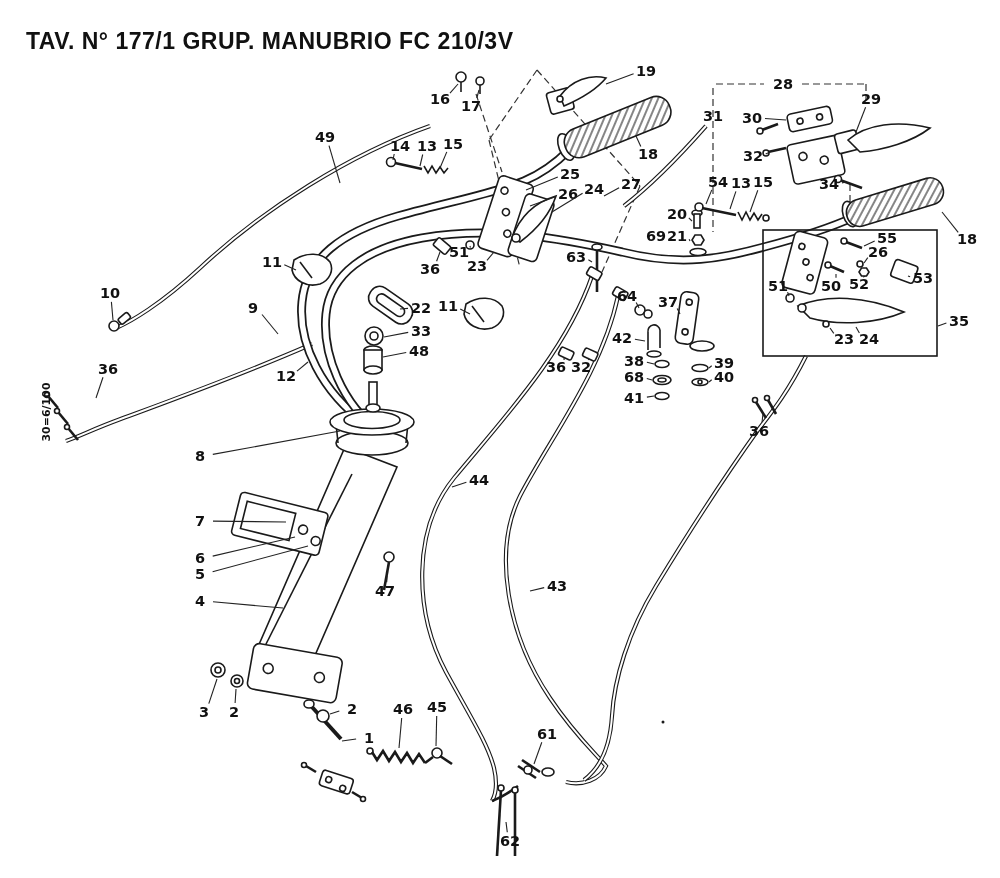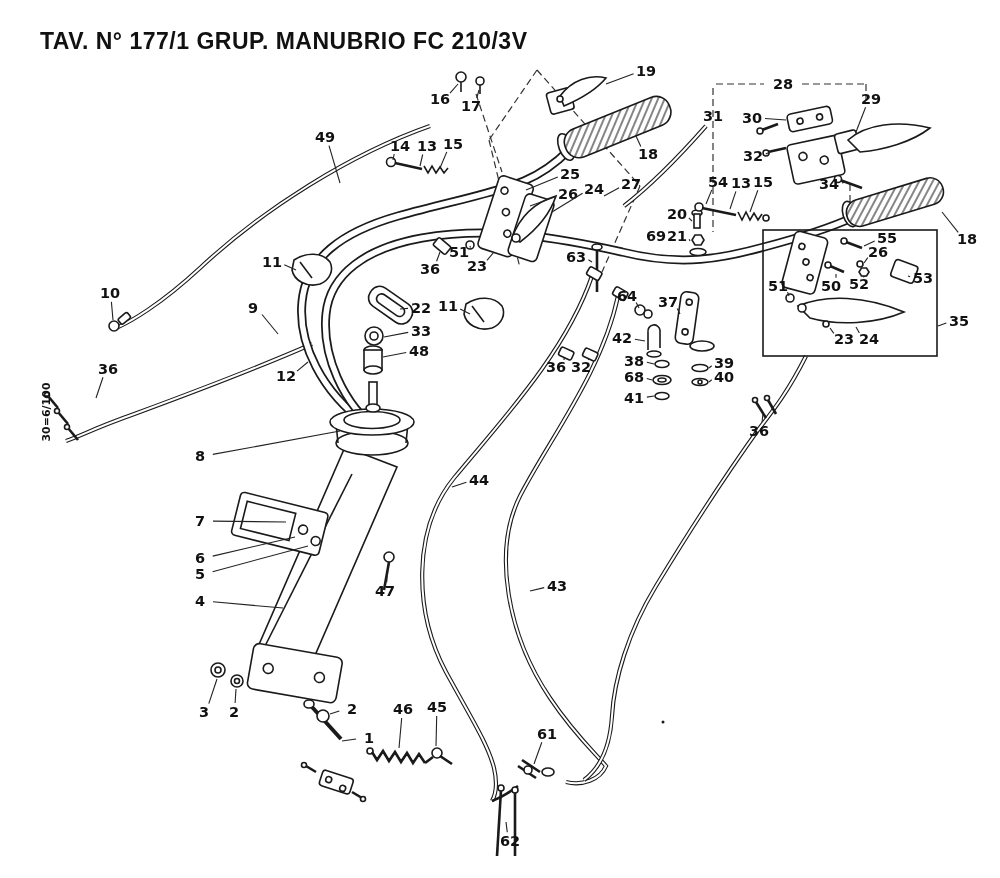--- a/index.html
+++ b/index.html
@@ -1,17 +1,17 @@
 <!DOCTYPE html>
 <html><head>
 <meta charset="utf-8">
 <style>
   html,body{margin:0;padding:0;background:#fff;width:1000px;height:878px;overflow:hidden;}
   #stage{position:relative;width:1000px;height:878px;background:#fff;font-family:"DejaVu Sans",sans-serif;}
-  #title{position:absolute;left:40px;top:28px;font:bold 23px "Liberation Sans",sans-serif;color:#111;letter-spacing:.5px;white-space:nowrap;}
+  #title{position:absolute;left:26px;top:28px;font:bold 23px "Liberation Sans",sans-serif;color:#111;letter-spacing:.5px;white-space:nowrap;}
   svg{position:absolute;left:0;top:0;}
   .tube-o{stroke:#1a1a1a;stroke-width:9;fill:none;stroke-linecap:round;}
   .tube-i{stroke:#fff;stroke-width:5.5;fill:none;stroke-linecap:round;}
   .cab-o{stroke:#1a1a1a;stroke-width:4.2;fill:none;}
   .cab-i{stroke:#fff;stroke-width:2;fill:none;}
   .ln{stroke:#1a1a1a;stroke-width:1.6;fill:none;}
   .ln2{stroke:#1a1a1a;stroke-width:2.6;fill:none;}
   .ln3{stroke:#1a1a1a;stroke-width:4;fill:none;}
   .part{fill:#fff;stroke:#1a1a1a;stroke-width:1.6;}
   .dash{stroke:#333;stroke-width:1.2;fill:none;stroke-dasharray:7 4;}

